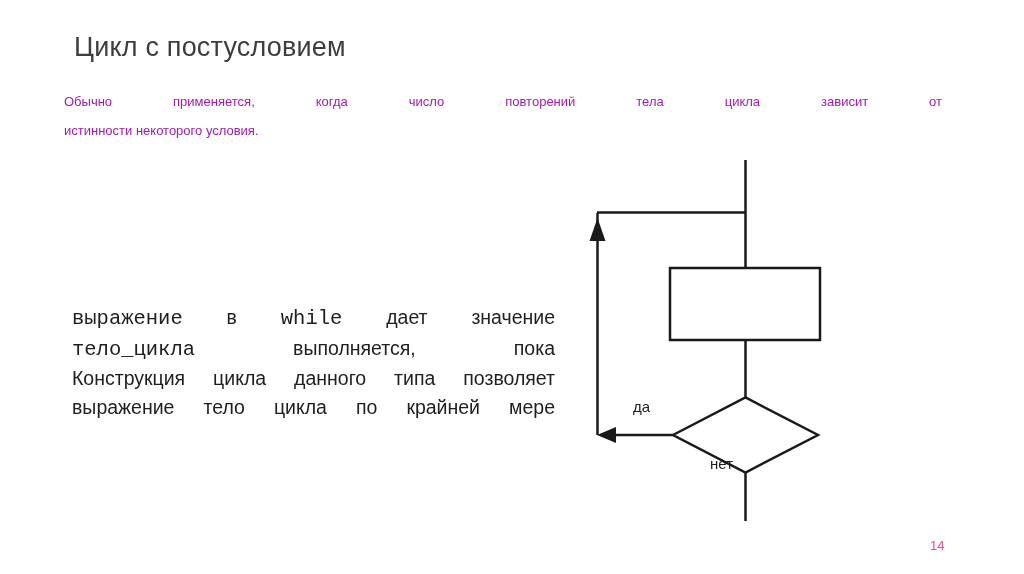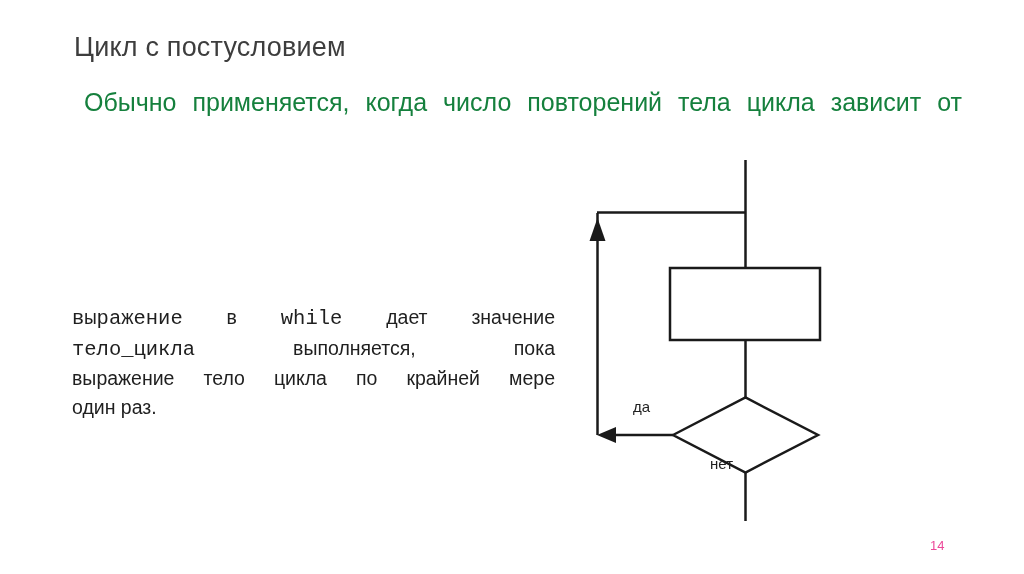--- a/index.html
+++ b/index.html
@@ -13,22 +13,22 @@
   }
   .slide { position: absolute; inset: 0; background: #ffffff; border-radius: 12px; }
 
   .title {
     position: absolute; left: 74px; top: 32px;
     font-size: 27px; font-weight: 400; color: #3d3d3d;
     letter-spacing: 0.2px;
   }
 
   .intro {
-    position: absolute; left: 84px; top: 88px; width: 878px;
-    font-size: 25px; color: #15803d;
+    position: absolute; left: 64px; top: 88px; width: 878px;
+    font-size: 13px; color: #a21caf;
   }
 
   .tline { line-height: 28.6px; }
   .just { text-align: justify; text-align-last: justify; }
 
   .code {
     position: absolute; left: 72px; top: 170px;
     font-family: "Liberation Mono", monospace;
     font-size: 25px; color: #1f1f1f;
   }
@@ -55,28 +55,29 @@
 </style>
 </head>
 <body>
 
 <div class="slide">
 
   <h1 class="title">Цикл с постусловием</h1>
 
   <div class="intro">
       <div class="tline just"><span>Обычно применяется, когда число повторений тела цикла зависит от</span></div>
+      <div class="tline"><span>истинности некоторого условия.</span></div>
     </div>
 
 
   <div class="desc">
       <div class="tline just"><span class="mono">выражение</span> <span>в</span> <span class="mono">while</span> <span>дает</span> <span>значение</span></div>
       <div class="tline just"><span class="mono">тело_цикла</span> <span>выполняется,</span> <span>пока</span></div>
+      <div class="tline just"><span>Конструкция цикла данного типа позволяет</span></div>
       <div class="tline just"><span>выражение тело цикла по крайней мере</span></div>
-      <div class="tline"><span>один раз.</span></div>
     </div>
 
   <svg class="flow" width="1024" height="574" viewBox="0 0 1024 574">
     <g stroke="#1a1a1a" stroke-width="2.5" fill="none">
       <line x1="745.5" y1="160" x2="745.5" y2="268"></line>
       <line x1="597" y1="212.5" x2="745.5" y2="212.5"></line>
       <rect x="670" y="268" width="150" height="72" fill="#ffffff"></rect>
       <line x1="745.5" y1="340" x2="745.5" y2="398"></line>
       <polygon points="673,435 745.5,397.5 818,435 745.5,472.5" fill="#ffffff"></polygon>
       <line x1="745.5" y1="472.5" x2="745.5" y2="521"></line>

